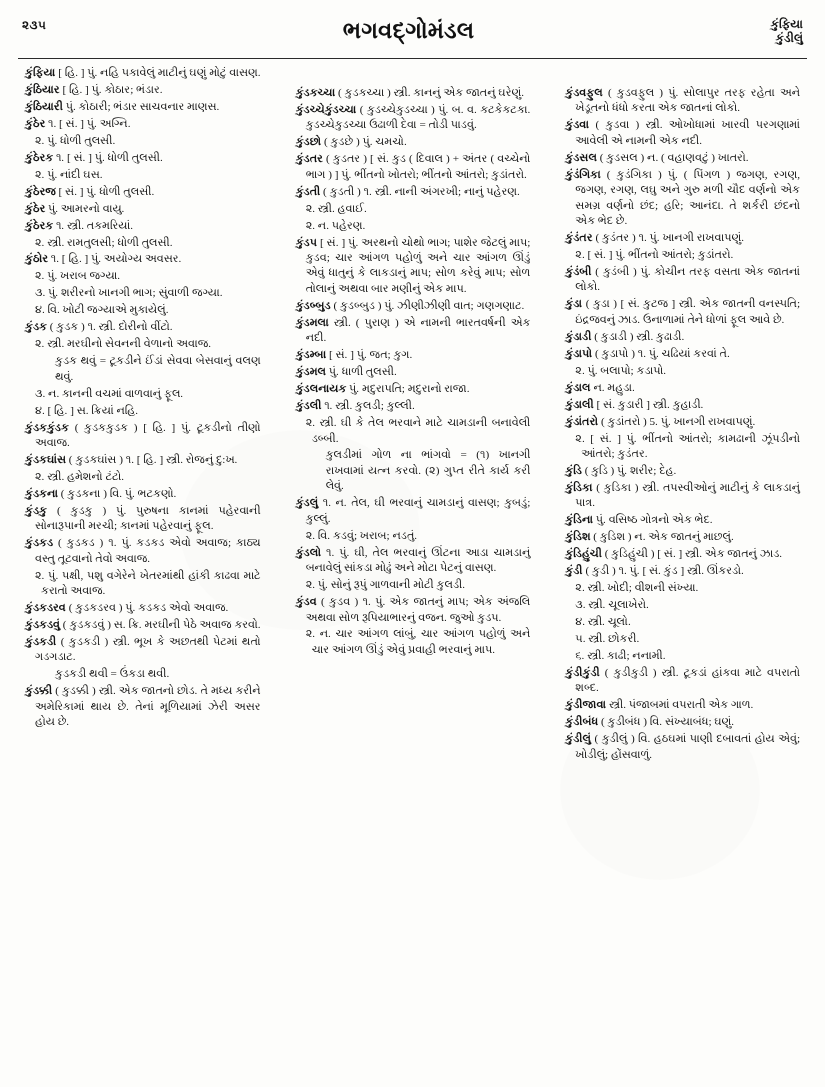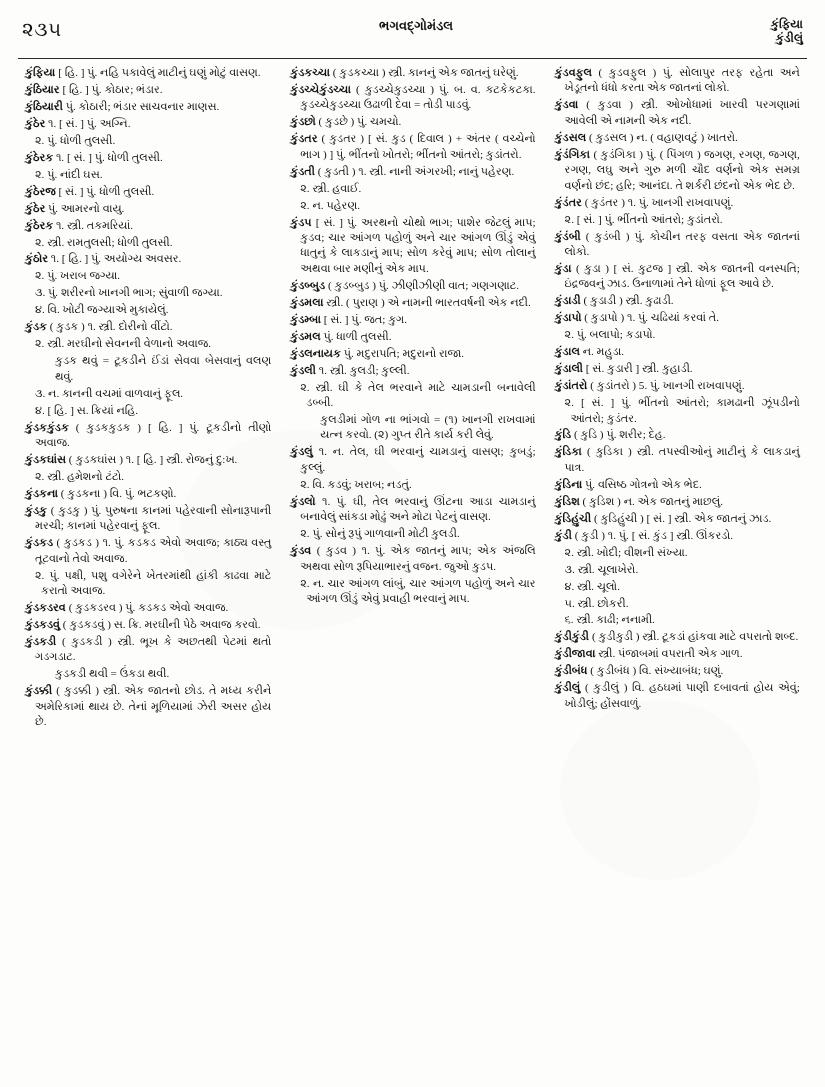--- a/index.html
+++ b/index.html
@@ -34,56 +34,57 @@
   .tint2 { left: 560px; top: 700px; width: 200px; height: 180px; }
 
   header.page-head {
     display: flex;
     align-items: flex-start;
     justify-content: space-between;
     padding: 0 6px 4px 6px;
     height: 34px;
   }
   .folio {
-    font-size: 20px;
-    font-weight: normal;
+    font-size: 12px;
+    font-weight: bold;
     letter-spacing: 0.5px;
   }
   .running-title {
-    font-size: 13px;
+    font-size: 23px;
     font-weight: bold;
     text-align: center;
     flex: 1;
   }
   .head-right {
     text-align: right;
     font-size: 12px;
     font-weight: bold;
     line-height: 1.15;
   }
   .rule {
     border-top: 1px solid #2a2a2a;
     margin: 2px 2px 6px 2px;
   }
   .columns {
     display: flex;
-    gap: 0;
+    gap: 16px;
     height: 1020px;
   }
   .col {
     width: 33.33%;
     box-sizing: border-box;
     padding: 0 9px;
     font-size: 11.2px;
     line-height: 1.38;
     text-align: justify;
     position: relative;
   }
   .col + .col {
     border-left: 1px solid rgba(0,0,0,0.0);
+    margin-top: 20px;
   }
   .entry {
     margin: 0 0 1.5px 0;
     text-indent: 0;
     padding-left: 10px;
     text-indent: -10px;
   }
   .entry.sub {
     padding-left: 16px;
     text-indent: -6px;

